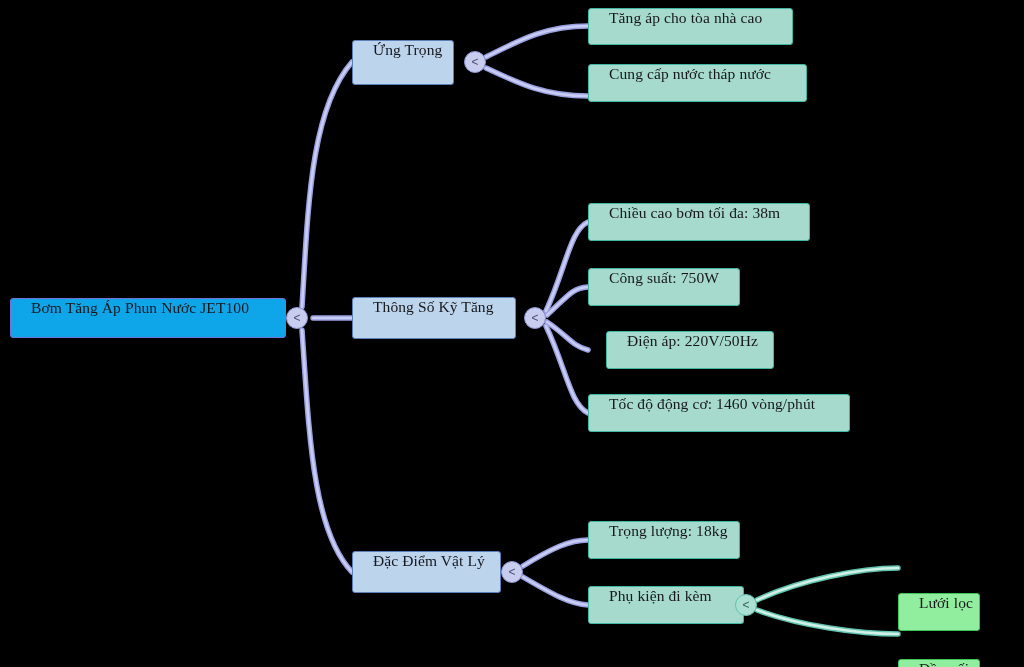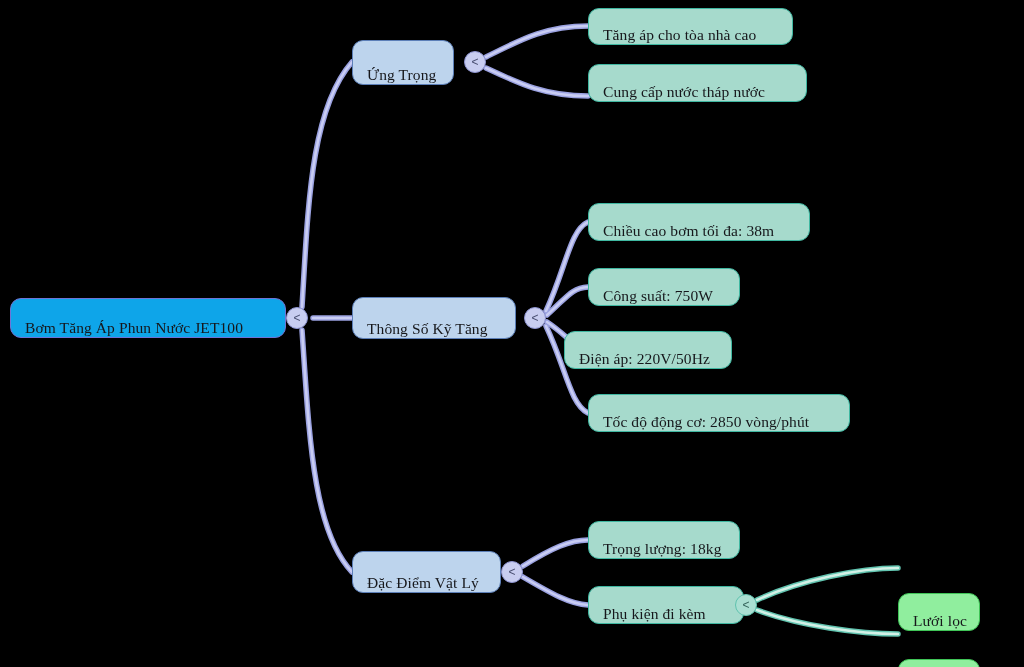--- a/index.html
+++ b/index.html
@@ -21,29 +21,29 @@
     left: 0;
     top: 0;
     width: 1024px;
     height: 667px;
     pointer-events: none;
   }
   .node {
     position: absolute;
     box-sizing: border-box;
     display: flex;
-    align-items: flex-end;
-    border-radius: 11px;
+    align-items: flex-start;
+    border-radius: 3px;
     border-width: 1px;
     border-style: solid;
     color: #16171b;
     font-size: 15.5px;
     line-height: 1.15;
     letter-spacing: 0.1px;
-    padding: 0 14px;
+    padding: 0 20px;
     white-space: nowrap;
   }
   .node-root {
     background: #0ea5e9;
     border-color: #6f74d6;
     font-size: 15.5px;
   }
   .node-branch {
     background: #bdd4ed;
     border-color: #5c7fb8;
@@ -159,25 +159,25 @@
   <div class="node node-leaf" style="left:588px; top:64px; width:219px; height:38px;">
     <span>Cung cấp nước tháp nước</span>
   </div>
 
   <div class="node node-leaf" style="left:588px; top:203px; width:222px; height:38px;">
     <span>Chiều cao bơm tối đa: 38m</span>
   </div>
   <div class="node node-leaf" style="left:588px; top:268px; width:152px; height:38px;">
     <span>Công suất: 750W</span>
   </div>
-  <div class="node node-leaf" style="left:564px; top:331px; width:168px; height:38px;">
+  <div class="node node-leaf" style="left:606px; top:331px; width:168px; height:38px;">
     <span>Điện áp: 220V/50Hz</span>
   </div>
   <div class="node node-leaf" style="left:588px; top:394px; width:262px; height:38px;">
-    <span>Tốc độ động cơ: 2850 vòng/phút</span>
+    <span>Tốc độ động cơ: 1460 vòng/phút</span>
   </div>
 
   <div class="node node-leaf" style="left:588px; top:521px; width:152px; height:38px;">
     <span>Trọng lượng: 18kg</span>
   </div>
   <div class="node node-leaf" style="left:588px; top:586px; width:156px; height:38px;">
     <span>Phụ kiện đi kèm</span>
   </div>
   <div class="handle handle-green" style="left:735px; top:594px;">
     <span>&lt;</span>

